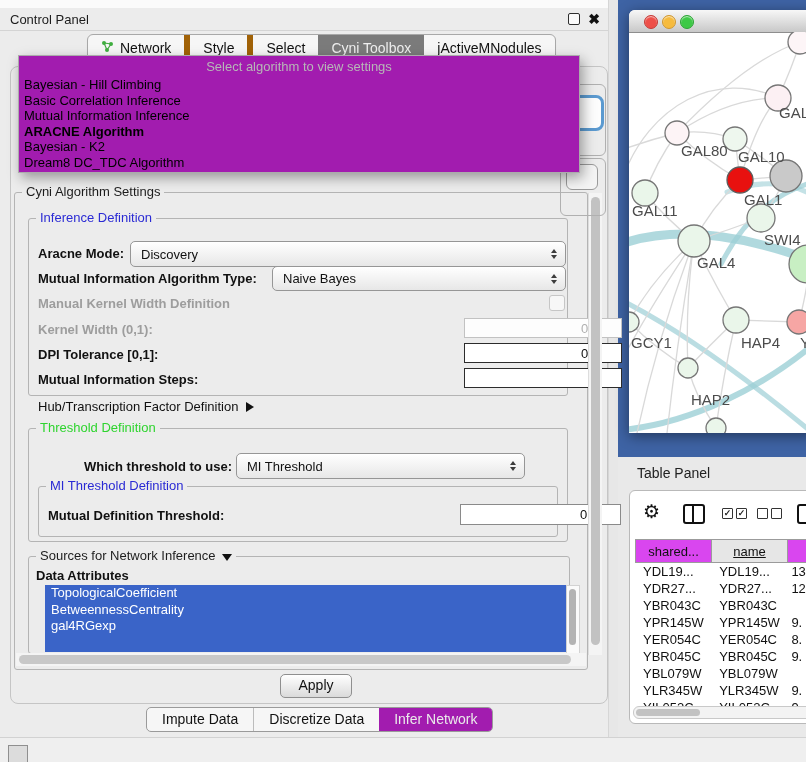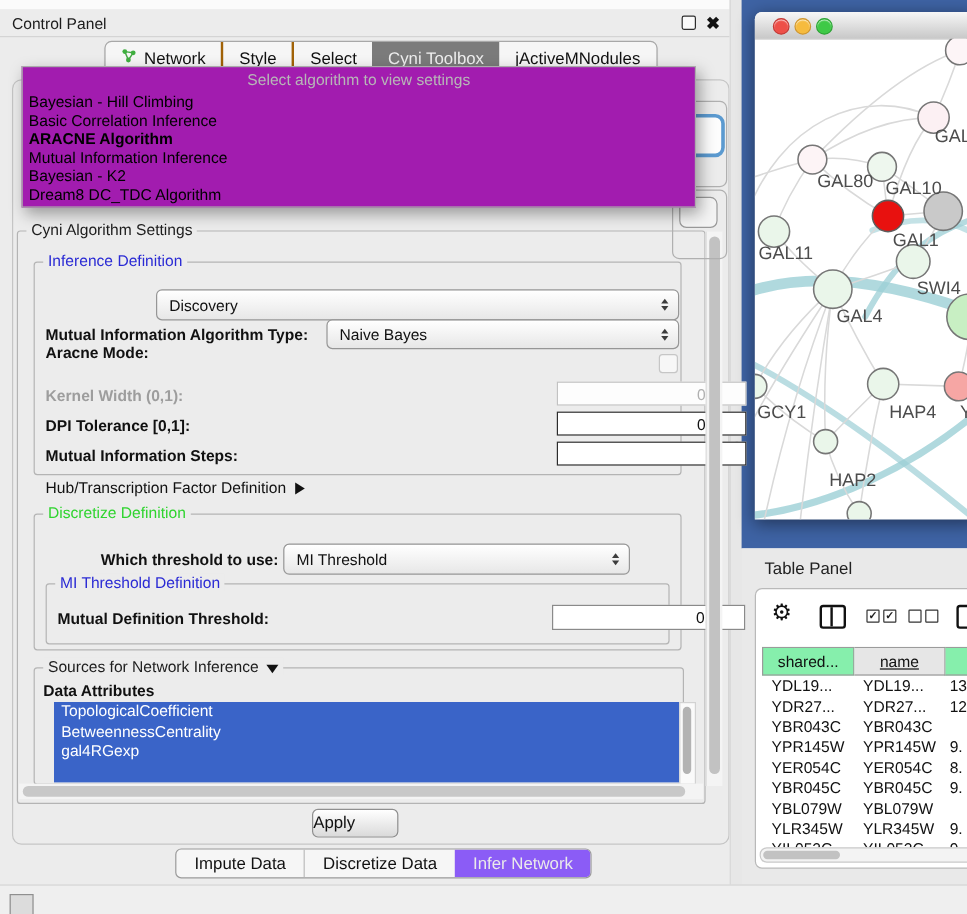--- a/index.html
+++ b/index.html
@@ -10,21 +10,21 @@
   .left-panel{position:absolute;left:0;top:0;width:608px;height:737px;background:#ececec;}
   .top-strip{position:absolute;left:0;top:0;width:608px;height:8px;background:#fbfbfb;border-bottom:1px solid #e2e2e2;}
   .titlebar{position:absolute;left:0;top:8px;width:608px;height:22px;background:#ececec;border-bottom:1px solid #d4d4d4;display:flex;align-items:center;}
   .titlebar .title{margin-left:10px;font-size:13px;color:#1c1c1c;}
   .tb-icons{margin-left:auto;margin-right:8px;display:flex;align-items:center;gap:8px;}
   .float-ic{width:10px;height:10px;border:1.5px solid #2e2e2e;border-radius:2px;background:#fafafa;}
   .close-ic{font-size:14px;font-weight:bold;color:#111;line-height:12px;}
 
   
   .ttabs{position:absolute;left:87px;top:34px;height:25px;display:flex;border:1px solid #a8a8a8;border-radius:6px;background:#f6f6f6;overflow:hidden;box-shadow:0 1px 1px rgba(0,0,0,.08);}
-  .ttab{display:flex;align-items:center;padding:0 13px;font-size:14px;color:#111;border-left:2px solid #a16207;height:100%;}
+  .ttab{display:flex;align-items:center;padding:0 13px;font-size:14px;color:#111;border-left:6px solid #a16207;height:100%;}
   .ttab:first-child{border-left:none;}
   .ttab.sel{background:#7b7b7b;color:#efefef;border-left:none;}
   .ttab.after-sel{border-left:none;}
   .net-ic{margin-right:6px;}
 
   
   .outer-box{position:absolute;left:10px;top:66px;width:596px;height:636px;border:1px solid #c5c5c5;border-radius:8px;background:#ececec;}
 
   
   .frag-a{position:absolute;left:560px;top:84px;width:44px;height:70px;border:1px solid #b0b0b0;border-radius:6px;z-index:5;}
@@ -66,26 +66,26 @@
   .attr-list{position:absolute;left:45px;top:585px;width:521px;height:67px;background:#3a64c8;z-index:2;overflow:hidden;}
   .attr-item{height:16.7px;line-height:16.7px;color:#ffffff;font-size:13px;padding-left:6px;}
   .mini-scroll{position:absolute;left:566px;top:585px;width:12px;height:67px;background:#fafafa;border:1px solid #d2d2d2;z-index:2;}
   .mini-thumb{position:absolute;left:1.5px;top:3px;width:7px;height:56px;background:#b3b3b3;border-radius:4px;}
 
   .vscroll{position:absolute;left:588px;top:193px;width:13px;height:462px;background:#f4f4f4;border-left:1px solid #ddd;z-index:2;}
   .vthumb{position:absolute;left:1.5px;top:4px;width:9px;height:448px;background:#c2c2c2;border-radius:5px;}
   .hscroll{position:absolute;left:16px;top:653px;width:570px;height:13px;background:#f4f4f4;z-index:2;}
   .hthumb{position:absolute;left:3px;top:2px;width:552px;height:9px;background:#c8c8c8;border-radius:5px;}
 
-  .btn{position:absolute;left:260px;top:674px;width:70px;height:22px;border:1px solid #8f8f8f;border-radius:5px;background:linear-gradient(#ffffff,#dadada);font-size:14px;color:#111;line-height:21px;z-index:2;}
+  .btn{position:absolute;left:280px;top:674px;width:70px;height:22px;border:1px solid #8f8f8f;border-radius:5px;background:linear-gradient(#ffffff,#dadada);font-size:14px;color:#111;text-align:center;line-height:21px;z-index:2;}
 
   .btabs{position:absolute;left:146px;top:707px;height:23px;display:flex;border:1px solid #9a9a9a;border-radius:5px;background:#f6f6f6;overflow:hidden;z-index:2;}
   .btab{padding:0 15px;font-size:14px;color:#111;line-height:23px;border-left:1px solid #bcbcbc;}
   .btab:first-child{border-left:none;}
-  .btab.sel{background:#8b5cf6;color:#eaeaea;border-left:none;}
+  .btab.sel{background:#a21caf;color:#eaeaea;border-left:none;}
 
   
   .splitter{position:absolute;left:608px;top:0;width:10px;height:762px;background:#e7e7e7;border-left:1px solid #d6d6d6;}
   .grip{position:absolute;left:3px;top:368px;width:4px;height:4px;background:#9a9a9a;border-radius:2px;}
 
   
   .blue-bg{position:absolute;left:618px;top:0;width:188px;height:457px;background:#3e63a4;}
   .net-window{position:absolute;left:629px;top:10px;width:185px;height:423px;background:#ffffff;border-radius:6px 0 0 0;box-shadow:0 3px 14px rgba(0,0,0,.45);}
   .net-titlebar{position:absolute;left:0;top:0;width:100%;height:22px;background:linear-gradient(#f7f7f7,#c8c8c8);border-bottom:1px solid #8e8e8e;border-radius:6px 0 0 0;}
   .tl{position:absolute;top:5px;width:12px;height:12px;border-radius:50%;box-shadow:inset 0 1px 1px rgba(255,255,255,.7);}
@@ -100,21 +100,21 @@
   .tp-panel{position:absolute;left:629px;top:490px;width:185px;height:232px;background:#ffffff;border:1px solid #b9b9b9;border-radius:6px 0 0 6px;}
   .gear{position:absolute;left:13px;top:11px;font-size:19px;color:#111;line-height:19px;}
   .cols-icon{position:absolute;left:53px;top:13px;width:18px;height:16px;border:2px solid #111;border-radius:3px;}
   .cols-icon i{position:absolute;left:7px;top:0;width:2px;height:16px;background:#111;}
   .cbp{position:absolute;top:17px;display:flex;gap:3px;}
   .cbp span{width:9px;height:9px;border:1.5px solid #333;border-radius:1px;font-size:9px;line-height:8px;font-weight:bold;color:#222;text-align:center;}
   .tp-table{position:absolute;left:5px;top:48px;width:180px;height:167px;overflow:hidden;}
   .tp-hrow{display:flex;height:24px;}
   .tp-hcell{border:1px solid #9b9b9b;border-left:none;font-size:13px;color:#111;display:flex;align-items:center;justify-content:center;background:#e6e6e6;}
   .tp-hcell:first-child{border-left:1px solid #9b9b9b;}
-  .tp-hcell.bluebg{background:#86efac;}
+  .tp-hcell.bluebg{background:#d946ef;}
   .tp-row{display:flex;height:17px;font-size:13px;color:#111;}
   .tp-cell{display:flex;align-items:center;padding-left:8px;}
   .tp-hscroll{position:absolute;left:3px;top:215px;width:180px;height:11px;background:#f3f3f3;border:1px solid #c9c9c9;border-radius:6px 0 0 6px;}
   .tp-hthumb{position:absolute;left:2px;top:1.5px;width:64px;height:7px;background:#c2c2c2;border-radius:4px;}
 
   .bottom-strip{position:absolute;left:0;top:737px;width:806px;height:25px;background:#efefef;border-top:1px solid #d2d2d2;}
   .mini-sq{position:absolute;left:8px;top:7px;width:18px;height:18px;border:1px solid #8f8f8f;background:#dcdcdc;}
 </style>
 </head>
 <body>
@@ -162,38 +162,39 @@
   <div class="frag-blue"></div>
   <div class="frag-b"></div>
   <div class="frag-combo"></div>
 
   <div class="gbox" style="left:14px;top:192px;width:572px;height:476px;"></div>
   <span class="legend dark" style="left:22px;top:184px;position:absolute;background:#ececec;padding:0 4px;font-size:13px;z-index:2;">Cyni Algorithm Settings</span>
 
   <div class="gbox" style="left:28px;top:218px;width:538px;height:176px;"></div>
   <span class="legend blue" style="left:36px;top:210px;position:absolute;background:#ececec;padding:0 4px;font-size:13px;z-index:2;">Inference Definition</span>
 
-  <span class="lab b" style="left:38px;top:246px;margin-top:40px;">Aracne Mode:</span>
+  <span class="lab b" style="left:38px;top:246px;">Aracne Mode:</span>
   <div class="combo" style="left:130px;top:241px;width:434px;height:24px;">
     <span class="combo-text">Discovery</span>
     <span class="combo-arrows">
         <i class="up"></i>
         <i class="dn"></i>
       </span>
   </div>
 
   <span class="lab b" style="left:38px;top:271px;">Mutual Information Algorithm Type:</span>
   <div class="combo" style="left:272px;top:266px;width:292px;height:23px;">
     <span class="combo-text">Naive Bayes</span>
     <span class="combo-arrows">
         <i class="up"></i>
         <i class="dn"></i>
       </span>
   </div>
 
+  <span class="lab dis" style="left:38px;top:296px;">Manual Kernel Width Definition</span>
   <span class="chk" style="left:549px;top:295px;"></span>
 
   <span class="lab dis" style="left:38px;top:322px;">Kernel Width (0,1):</span>
   <div class="tfield dis" style="left:424px;top:318px;width:134px;height:18px;">
     <span>0.0</span>
   </div>
 
   <span class="lab b" style="left:38px;top:347px;">DPI Tolerance [0,1]:</span>
   <div class="tfield" style="left:424px;top:343px;width:134px;height:18px;">
     <span>0.0</span>
@@ -202,21 +203,21 @@
   <span class="lab b" style="left:38px;top:372px;">Mutual Information Steps:</span>
   <div class="tfield" style="left:424px;top:368px;width:134px;height:18px;">
     <span>6</span>
   </div>
 
   <span class="lab" style="left:38px;top:399px;z-index:2;">
     <span>Hub/Transcription Factor Definition</span><span class="tri-right"></span>
   </span>
 
   <div class="gbox" style="left:28px;top:428px;width:538px;height:112px;"></div>
-  <span class="legend green" style="left:36px;top:420px;position:absolute;background:#ececec;padding:0 4px;font-size:13px;z-index:2;">Discretize Definition</span>
+  <span class="legend green" style="left:36px;top:420px;position:absolute;background:#ececec;padding:0 4px;font-size:13px;z-index:2;">Threshold Definition</span>
 
   <span class="lab b" style="left:84px;top:459px;">Which threshold to use:</span>
   <div class="combo" style="left:236px;top:453px;width:287px;height:24px;">
     <span class="combo-text">MI Threshold</span>
     <span class="combo-arrows">
         <i class="up"></i>
         <i class="dn"></i>
       </span>
   </div>
 
@@ -254,22 +255,22 @@
   <div class="btabs">
     <div class="btab">Impute Data</div>
     <div class="btab">Discretize Data</div>
     <div class="btab sel">Infer Network</div>
   </div>
 
   <div class="dd">
     <div class="dd-prompt">Select algorithm to view settings</div>
     <div class="dd-item">Bayesian - Hill Climbing</div>
     <div class="dd-item">Basic Correlation Inference</div>
+    <div class="dd-item">Mutual Information Inference</div>
     <div class="dd-item sel">ARACNE Algorithm</div>
-    <div class="dd-item">Mutual Information Inference</div>
     <div class="dd-item">Bayesian - K2</div>
     <div class="dd-item">Dream8 DC_TDC Algorithm</div>
   </div>
 </div>
 
 <div class="splitter">
     <div class="grip"></div>
   </div>
 
 <div class="blue-bg"></div>

